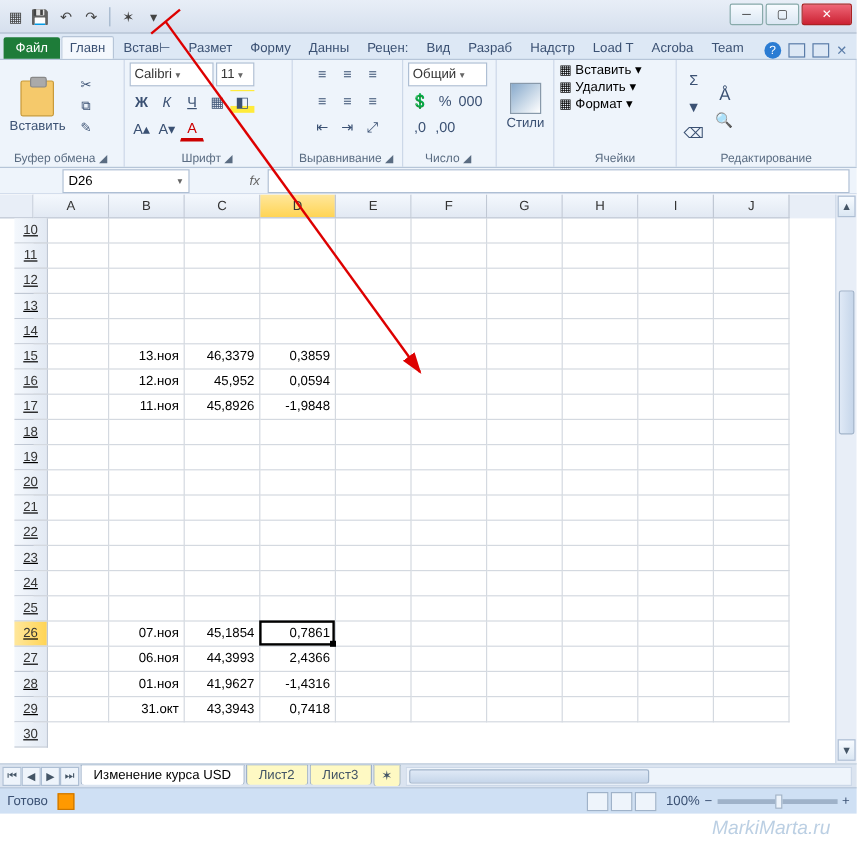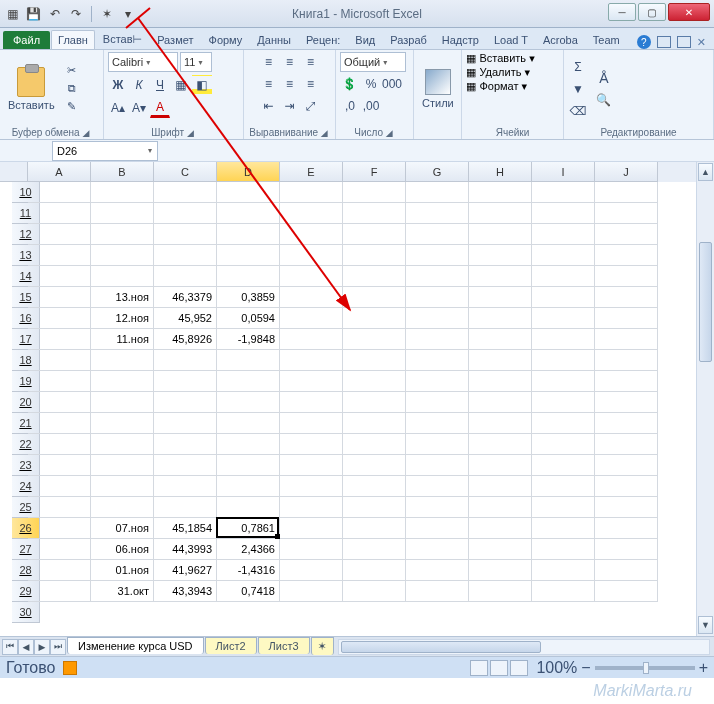--- a/index.html
+++ b/index.html
@@ -72,21 +72,21 @@
 
 .sheet-bar{height:20px;background:#dbe4f0;display:flex;align-items:center;border-top:1px solid #b6c5d8;font-size:11px;}
 .sb-nav{display:flex;gap:0;margin-left:2px;}
 .sb-nav-btn{width:16px;height:16px;border:1px solid #aebfd4;background:#eef4fb;font-size:9px;display:flex;align-items:center;justify-content:center;color:#456;}
 .sheet-tab{padding:2px 10px;background:#fff;border:1px solid #9fb2c9;border-bottom:none;margin-left:1px;border-radius:0 0 3px 3px;transform:translateY(-1px);}
 .sheet-tab.inactive{background:#fef9c3;color:#456;}
 .hscroll{flex:1;height:16px;margin:0 4px;background:#eef4fb;border:1px solid #ccd8e8;position:relative;}
 .hs-thumb{position:absolute;left:2px;top:1px;bottom:1px;width:200px;background:linear-gradient(#dfe9f6,#c6d6ea);border:1px solid #9fb2c9;border-radius:2px;}
 
 
-.status{height:22px;background:#cfe0f4;display:flex;align-items:center;font-size:16px;padding:0 6px;color:#3b5173;border-top:1px solid #b6c5d8;}
+.status{height:22px;background:#cfe0f4;display:flex;align-items:center;font-size:11px;padding:0 6px;color:#3b5173;border-top:1px solid #b6c5d8;}
 .status .views{margin-left:auto;display:flex;gap:2px;}
 .view-btn{width:18px;height:16px;border:1px solid #9fb2c9;background:#eef4fb;}
 .zoom{display:flex;align-items:center;gap:4px;margin-left:8px;}
 .zoom-track{width:100px;height:4px;background:#9fb2c9;position:relative;}
 .zoom-thumb{position:absolute;left:48px;top:-4px;width:6px;height:12px;background:#eef4fb;border:1px solid #9fb2c9;}
 
 .arrow-line{position:absolute;left:0;top:0;pointer-events:none;z-index:50;}
 .watermark{position:absolute;right:22px;bottom:4px;font-size:16px;color:rgba(120,160,200,.5);font-style:italic;z-index:60;}
 </style>
 </head>
@@ -95,21 +95,20 @@
 <div class="titlebar">
   <div class="qat">
     <div class="qat-btn">▦</div>
     <div class="qat-btn">💾</div>
     <div class="qat-btn">↶</div>
     <div class="qat-btn">↷</div>
     <div class="qat-sep"></div>
     <div class="qat-btn">✶</div>
     <div class="qat-btn">▾</div>
   </div>
-  <div class="title-text">Книга1 - Microsoft Excel</div>
   <div class="win-btns">
     <div class="win-btn">─</div>
     <div class="win-btn">▢</div>
     <div class="win-btn close">✕</div>
   </div>
 </div>
 
 <div class="tabs">
   <div class="file-tab">Файл</div>
   <div id="tabs-ct" style="display: contents;"><div class="tab active">Главн</div><div class="tab">Встав⊢</div><div class="tab">Размет</div><div class="tab">Форму</div><div class="tab">Данны</div><div class="tab">Рецен:</div><div class="tab">Вид</div><div class="tab">Разраб</div><div class="tab">Надстр</div><div class="tab">Load T</div><div class="tab">Acroba</div><div class="tab">Team</div></div>
@@ -232,20 +231,24 @@
     </div>
     <div class="group-label">Редактирование</div>
   </div>
 </div>
 
 <div class="fbar">
   <div class="name-box">
       <span>D26</span>
       <span class="dd">▾</span>
     </div>
+  <div class="fx-area">
+    <span class="fx-lbl">fx</span>
+    <div class="fx-input"></div>
+  </div>
 </div>
 
 <div class="grid-wrap">
   <div class="sel-all"></div>
   <div class="col-headers" id="col-headers">
       <div class="ch">A</div>
       <div class="ch">B</div>
       <div class="ch">C</div>
       <div class="ch sel">D</div>
       <div class="ch">E</div>

